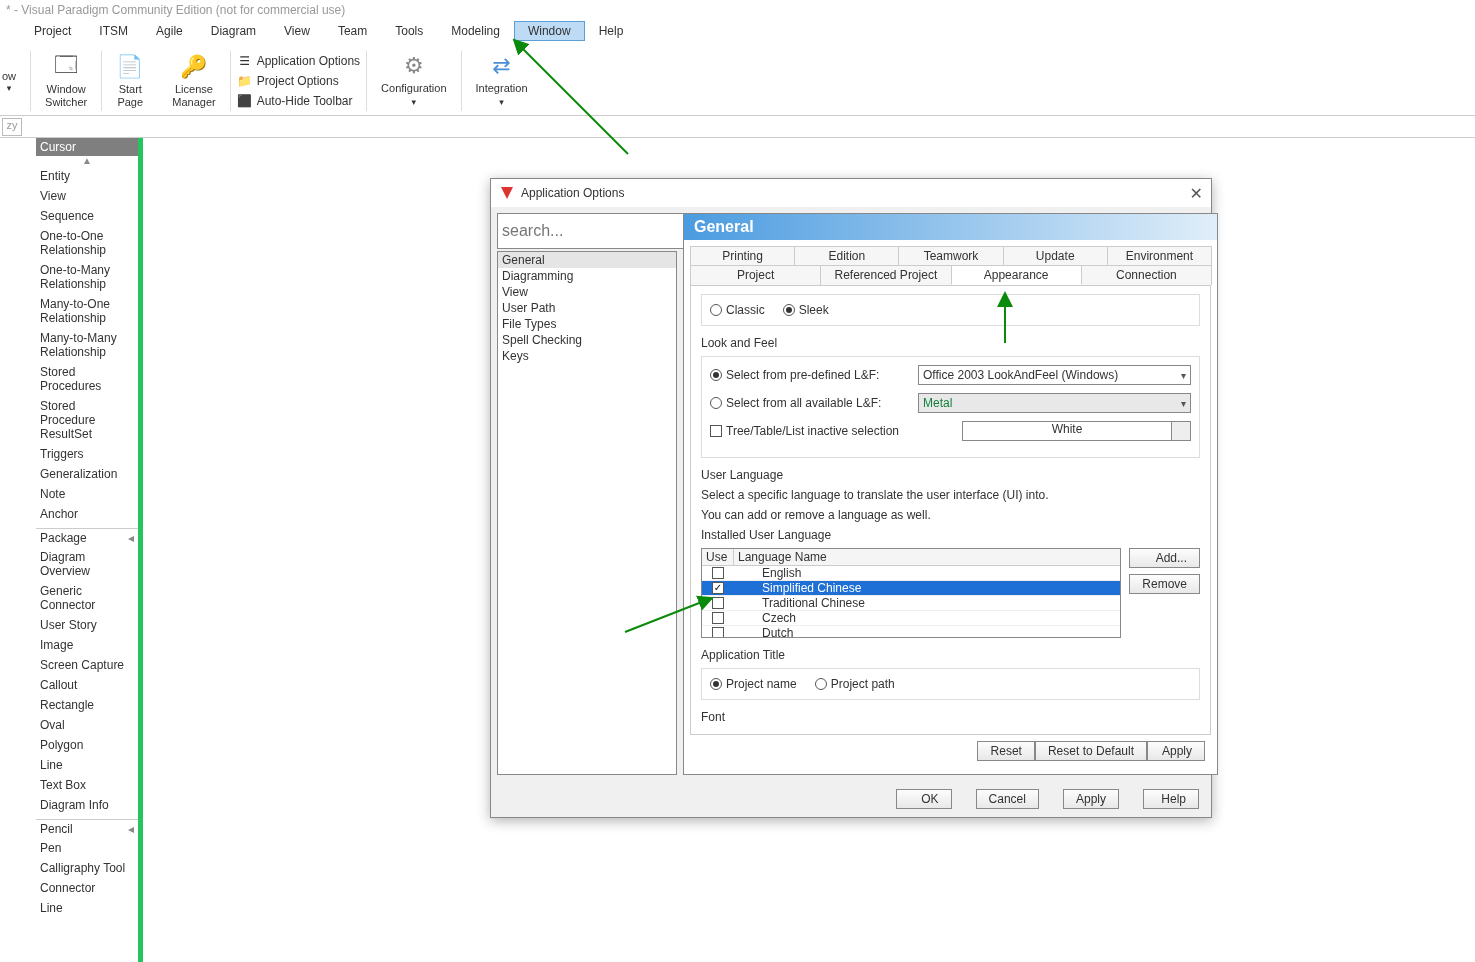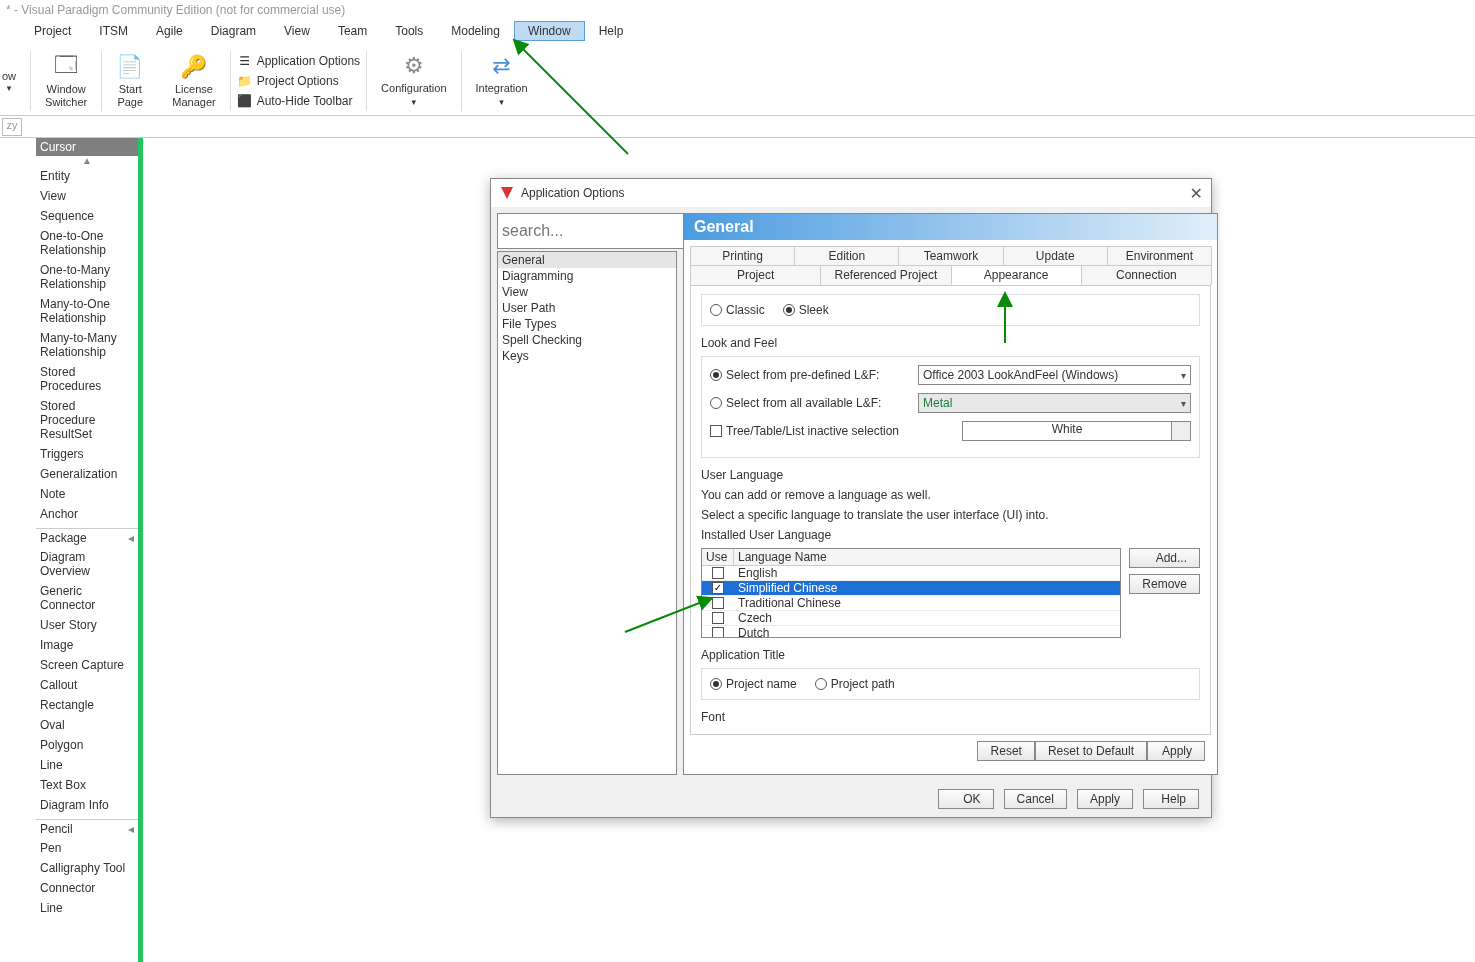--- a/index.html
+++ b/index.html
@@ -373,21 +373,21 @@
   background: #f5f5f5;
 }
 .lang-head .col-use { width: 32px; padding: 1px 4px; border-right: 1px solid #ccc; }
 .lang-head .col-name { flex: 1; padding: 1px 4px; }
 .lang-row {
   display: flex;
   border-bottom: 1px solid #eee;
   align-items: center;
 }
 .lang-row .col-use { width: 32px; padding: 0 4px; display:flex; justify-content:center; }
-.lang-row .col-name { flex: 1; padding: 0 4px; }
+.lang-row .col-name { flex: 1; padding: 0 4px; margin-left: 24px; }
 .lang-row.sel { background: #1e6fd6; color: #fff; }
 .lang-row.sel .chk-box { background: #fff; }
 .side-btns {
   display: flex;
   flex-direction: column;
   gap: 6px;
 }
 .btn {
   border: 1px solid #888;
   background: linear-gradient(#fdfdfd,#e8e8e8);
@@ -398,21 +398,21 @@
   min-width: 58px;
 }
 .btn-row {
   display: flex;
   justify-content: flex-end;
   padding: 6px;
 }
 .dialog-footer {
   display: flex;
   justify-content: flex-end;
-  gap: 10px;
+  gap: 24px;
   padding: 8px 12px;
 }
 .arrow-svg {
   position: absolute;
   pointer-events: none;
 }
 </style>
 </head>
 <body>
 
@@ -627,22 +627,22 @@
                       <span>White</span>
                     </div>
                   <div class="color-pick"></div>
                 </div>
               </div>
             </div>
           </div>
 
           <div class="fieldset">
             <div class="fieldset-title">User Language</div>
+            <div class="lang-text">Select a specific language to translate the user interface (UI) into.</div>
             <div class="lang-text">You can add or remove a language as well.</div>
-            <div class="lang-text">Select a specific language to translate the user interface (UI) into.</div>
             <div class="fieldset-title" style="margin-top:6px">Installed User Language</div>
             <div class="lang-table-wrap">
               <div class="lang-table">
                 <div class="lang-head">
                   <div class="col-use">Use</div>
                   <div class="col-name">Language Name</div>
                 </div>
                 <div id="lang-rows">
                     <div class="lang-row">
                       <div class="col-use">

